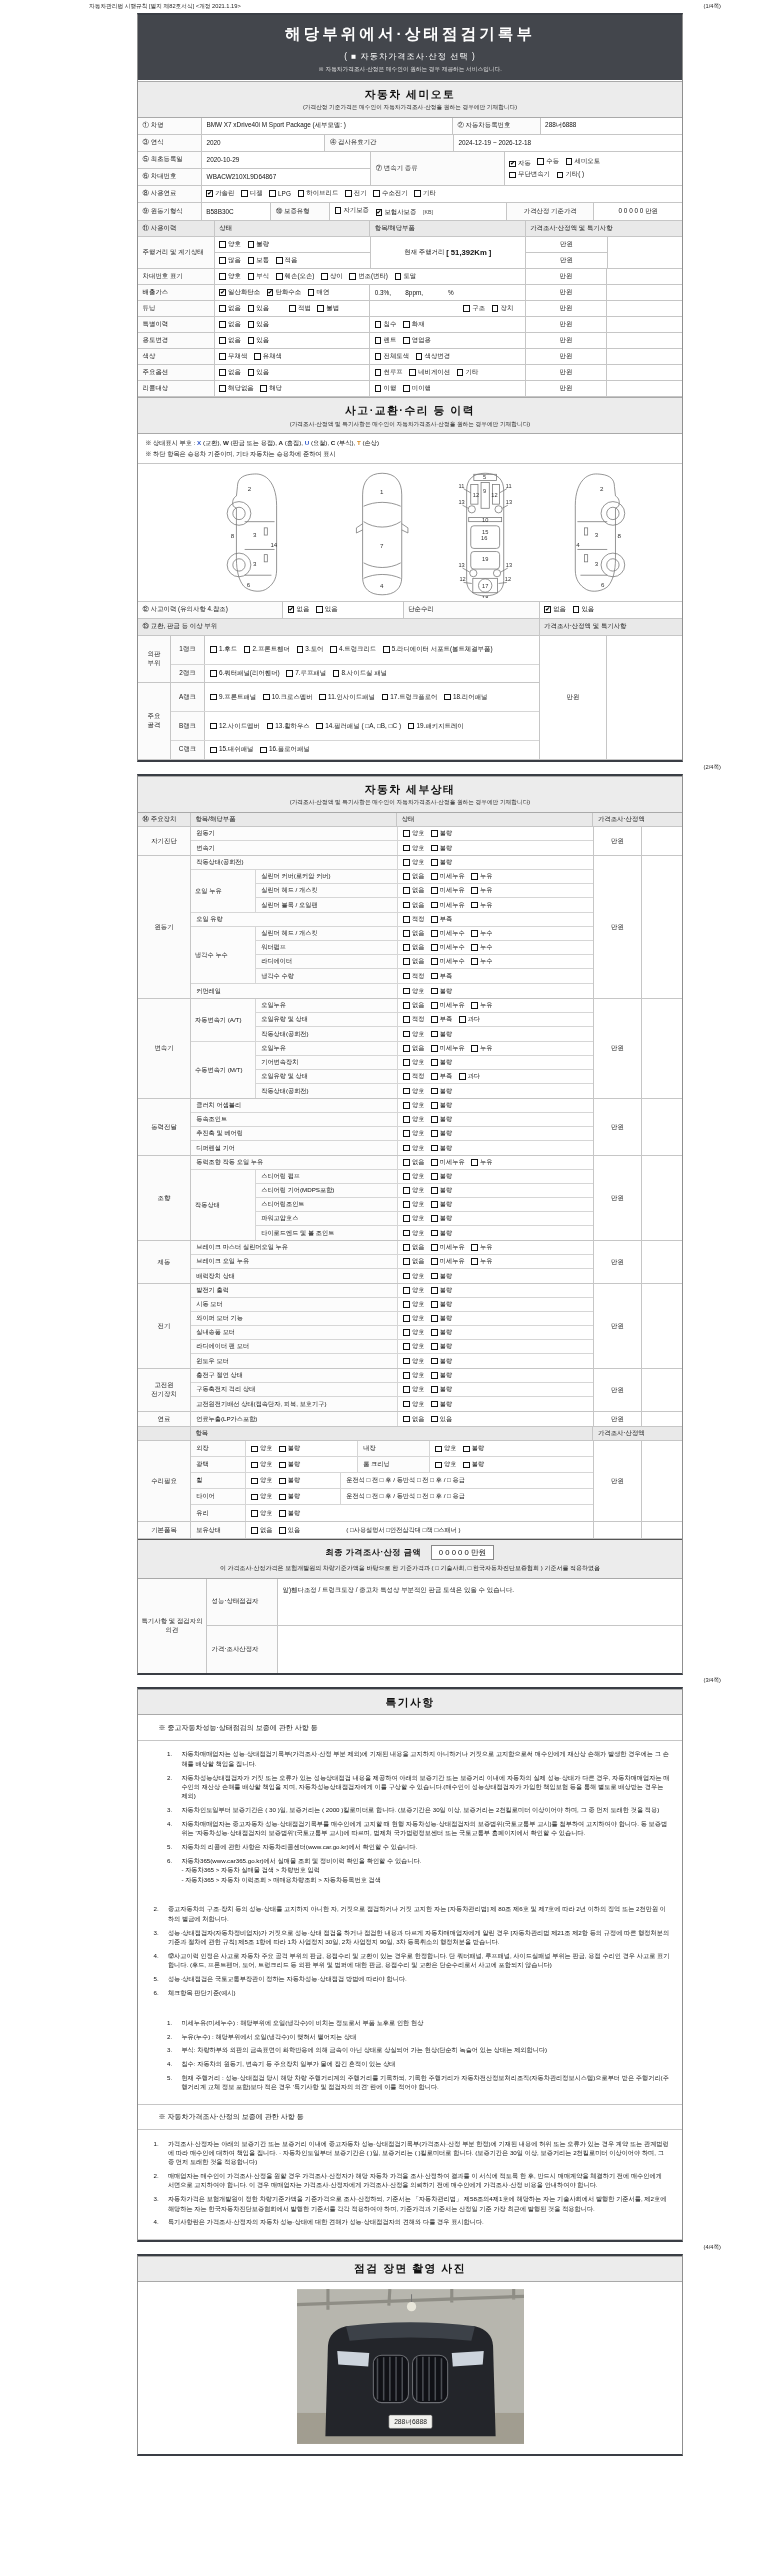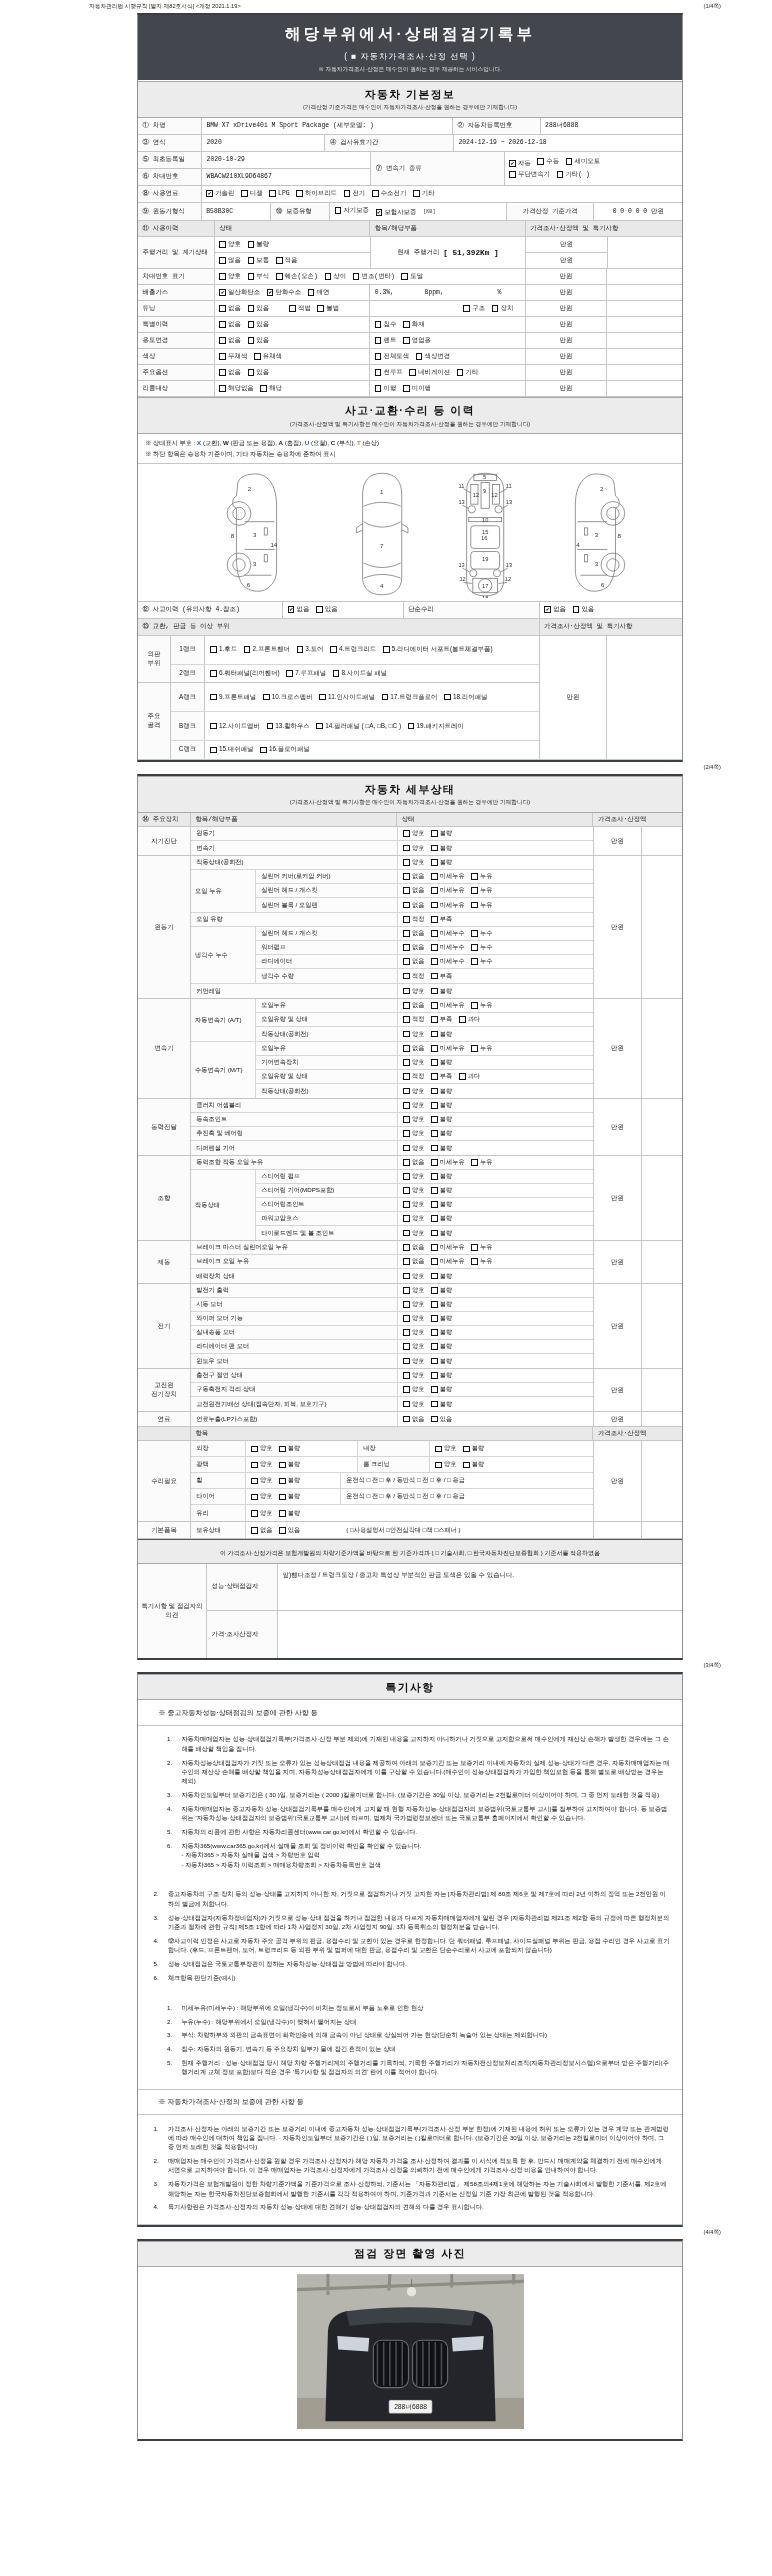--- a/index.html
+++ b/index.html
@@ -12,21 +12,21 @@
   .dkhead { background:#43464c; color:#fff; text-align:center; padding:9.3px 0 6.2px; border-bottom:1px solid #fff; }
   .dkhead .t1 { font-size:15.5px; font-weight:700; letter-spacing:3.1px; }
   .dkhead .t2 { font-size:8.2px; margin-top:5.2px; letter-spacing:1px; }
   .dkhead .t3 { font-size:5.7px; color:#e3e3e3; margin-top:4.1px; }
   .docbar { background:#43464c; color:#fff; padding:3.6px 6.2px; font-size:7.2px; font-weight:700; }
   
   .band { background:#ececec; border-bottom:0.5px solid #a9a9a9; border-top:0.5px solid #a9a9a9; text-align:center; padding:5.7px 0 4.6px; }
   .band .bt { font-size:10.8px; font-weight:700; letter-spacing:1.5px; }
   .band .bs { font-size:5.7px; margin-top:2.6px; color:#222; }
   
-  .tr { display:flex; border-bottom:0.5px solid #c6c6c6; min-height:17px; align-items:stretch;font-family:Liberation Mono, monospace; }
+  .tr { display:flex; border-bottom:0.5px solid #c6c6c6; min-height:17px; align-items:stretch; }
   .td { border-right:0.5px solid #c6c6c6; display:flex; align-items:center; padding:1.5px 4.6px; font-size:6.4px; }
   .td.last { border-right:none; }
   .th { background:#e9e9e9; }
   .lbl { background:#fbfbfb; }
   .ctr { justify-content:center; }
   .col { display:flex; flex-direction:column; }
   .subrow { display:flex; flex:1; border-bottom:0.5px solid #c6c6c6; align-items:stretch; }
   .subrow:last-child { border-bottom:none; }
   
   .cb { display:inline-flex; align-items:center; margin-right:6.7px; white-space:nowrap; font-size:6.4px; }
@@ -90,21 +90,21 @@
 
 <div class="seg">
 
   <div class="dkhead">
     <div class="t1">해당부위에서·상태점검기록부</div>
     <div class="t2">( ■ 자동차가격조사·산정 선택 )</div>
     <div class="t3">※ 자동차가격조사·산정은 매수인이 원하는 경우 제공하는 서비스입니다.</div>
   </div>
 
   <div class="band">
-    <div class="bt">자동차 기본정보</div>
+    <div class="bt">자동차 세미오토</div>
     <div class="bs">(가격산정 기준가격은 매수인이 자동차가격조사·산정을 원하는 경우에만 기재합니다)</div>
   </div>
   <div>
     <div class="tr">
       <div class="td lbl" style="width:64px">① 차명</div>
       <div class="td" style="width:252px">BMW X7 xDrive40i M Sport Package (세부모델: )</div>
       <div class="td lbl" style="width:88px">② 자동차등록번호</div>
       <div class="td last" style="width:142px">288너6888</div>
     </div>
     <div class="tr">
@@ -1550,20 +1550,24 @@
             </span>
           </div>
         <div class="ds" style="flex:1;font-size:6.2px">( □사용설명서 □안전삼각대 □잭 □스패너 )</div>
       </div>
     </div>
     <div class="gp"></div>
       <div class="gt"></div>
   </div>
 
   <div class="final">
+    <div>
+      <span class="fl">최종 가격조사·산정 금액</span>
+      <span class="fv">0 0 0 0 0 만원</span>
+    </div>
     <div class="fn">이 가격조사·산정가격은 보험개발원의 차량기준가액을 바탕으로 한 기준가격과 ( □ 기술사회, □ 한국자동차진단보증협회 ) 기준서를 적용하였음</div>
   </div>
 
   <div style="display:flex">
     <div class="gl" style="width:69px;border-right:0.5px solid #c6c6c6">특기사항 및 점검자의 의견</div>
     <div style="flex:1;display:flex;flex-direction:column">
       <div style="display:flex;border-bottom:0.5px solid #c6c6c6;min-height:47px">
         <div class="td lbl" style="width:71px">성능·상태점검자</div>
         <div class="td last" style="flex:1;align-items:flex-start;padding-top:7.2px">앞)휀다조정 / 트렁크도장 / 중고차 특성상 부분적인 판금 도색은 있을 수 있습니다.</div>
       </div>

